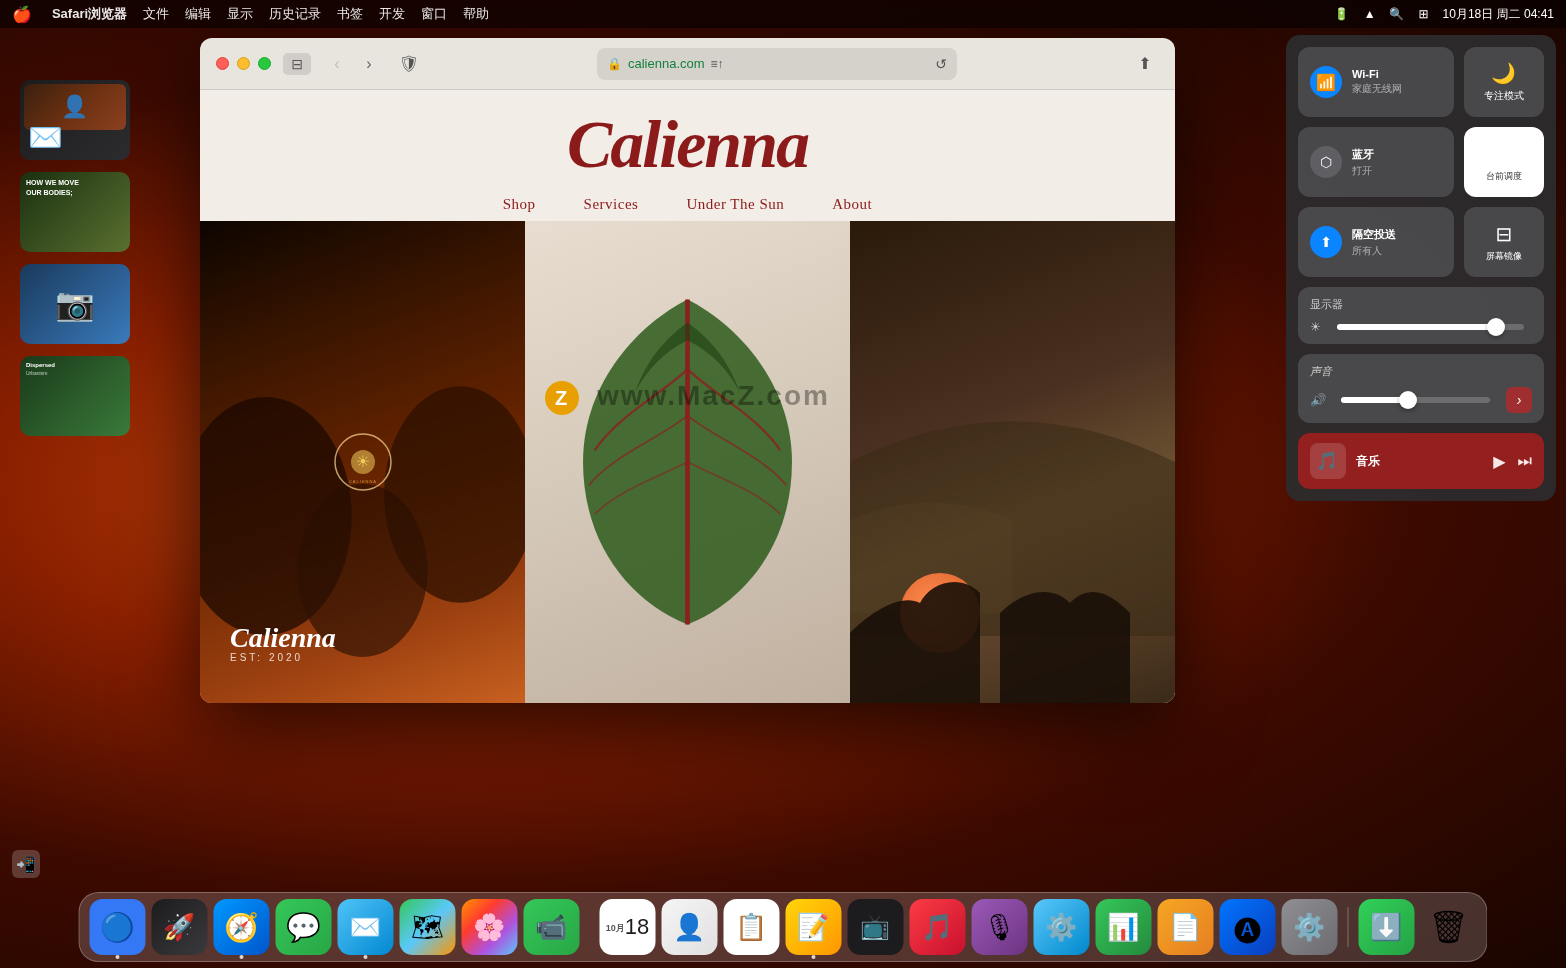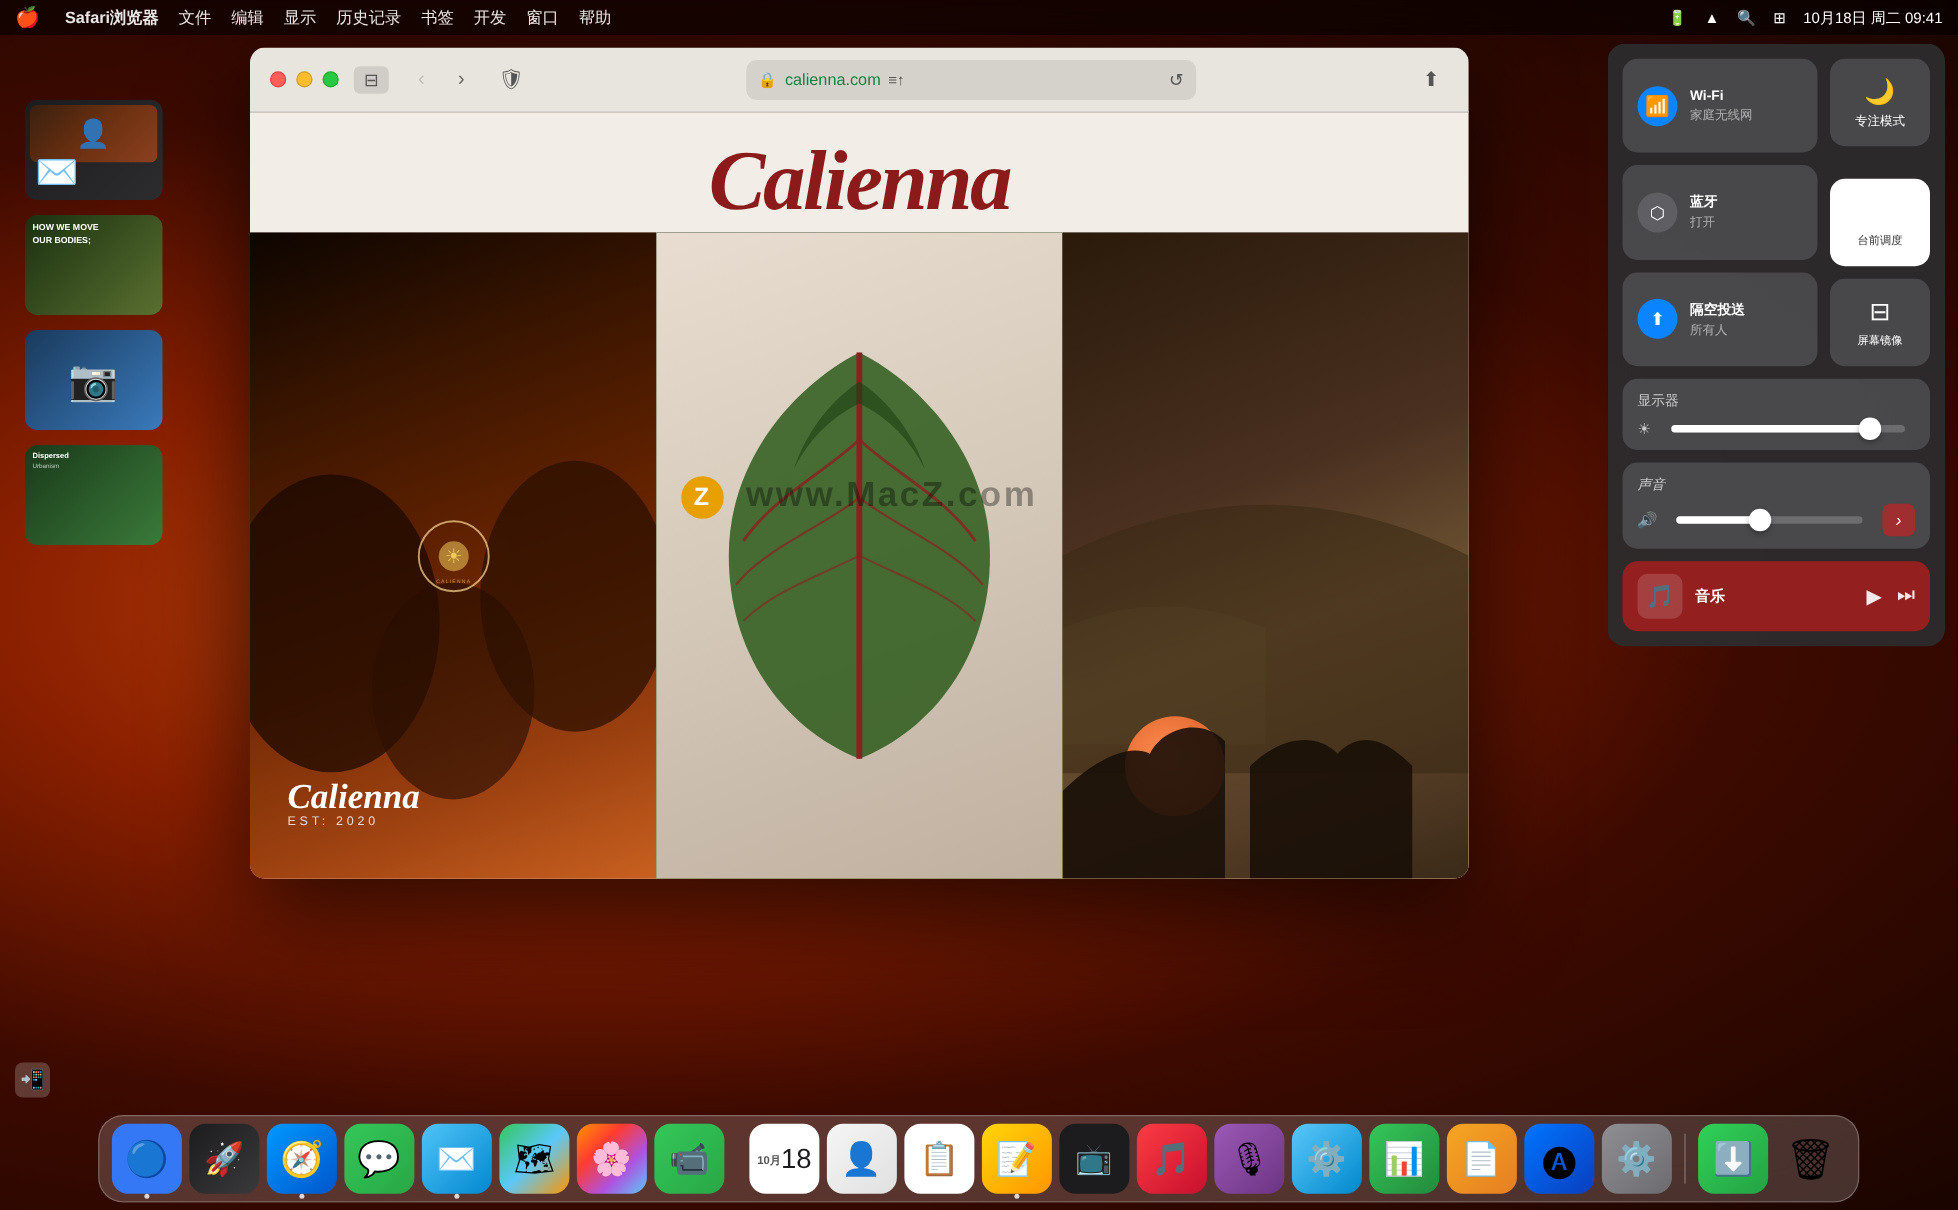--- a/index.html
+++ b/index.html
@@ -565,21 +565,21 @@
       <span class="menubar-item">书签</span>
       <span class="menubar-item">开发</span>
       <span class="menubar-item">窗口</span>
       <span class="menubar-item">帮助</span>
     </div>
     <div class="menubar-right">
       <span>🔋</span>
       <span>▲</span>
       <span>🔍</span>
       <span>⊞</span>
-      <span>10月18日 周二  09:41</span>
+      <span>10月18日 周二  04:41</span>
     </div>
   </div>
 
   <div class="sidebar-apps">
     <div class="sidebar-thumb thumb-mail">
       <div style="position:absolute;top:0;left:0;right:0;bottom:0;background:linear-gradient(135deg,#1c1c1e 0%,#2c2c2e 100%);"></div>
       <div style="position:absolute;top:4px;right:4px;left:4px;bottom:30px;overflow:hidden;border-radius:6px;">
         <div style="width:100%;height:100%;background:linear-gradient(135deg,#3a2010 0%,#6b3010 50%,#8b4020 100%);display:flex;align-items:center;justify-content:center;">
           <span style="font-size:22px;filter:grayscale(0.3);">👤</span>
         </div>
@@ -631,20 +631,26 @@
         </div>
       </div>
       <div class="browser-actions">
         <button class="action-btn">⬆</button>
       </div>
     </div>
 
     <div class="website-content">
       <div style="width:100%;text-align:center;padding-top:20px;">
         <div class="site-logo">Calienna</div>
+        <div class="nav-links">
+          <a class="nav-link">Shop</a>
+          <a class="nav-link">Services</a>
+          <a class="nav-link">Under The Sun</a>
+          <a class="nav-link">About</a>
+        </div>
       </div>
 
       <div class="image-grid">
 
         <div class="grid-img grid-img-1">
           <div style="position:absolute;inset:0;background:linear-gradient(160deg,#0d0500 0%,#3a1500 25%,#6b2500 55%,#9b4010 80%,#c86020 100%);">
           </div>
 
           <svg style="position:absolute;inset:0;width:100%;height:100%;opacity:0.8;" viewBox="0 0 300 300">
             <ellipse cx="60" cy="200" rx="80" ry="110" fill="#1a0800" opacity="0.9"></ellipse>
@@ -735,21 +741,21 @@
           </div>
         </div>
       </div>
       <div class="cc-right-panels">
 
         <div style="background:rgba(80,80,82,0.8);border-radius:12px;padding:10px;display:flex;flex-direction:column;align-items:center;justify-content:center;gap:4px;cursor:pointer;width:80px;height:70px;">
           <span style="font-size:20px;">🌙</span>
           <span style="font-size:10px;color:white;text-align:center;">专注模式</span>
         </div>
 
-        <div style="background:white;border-radius:12px;padding:10px;display:flex;flex-direction:column;align-items:center;justify-content:center;gap:4px;cursor:pointer;width:80px;height:70px;margin-top:16px;">
+        <div style="background:white;border-radius:12px;padding:10px;display:flex;flex-direction:column;align-items:center;justify-content:center;gap:4px;cursor:pointer;width:80px;height:70px;">
           <span style="font-size:20px;">⊞</span>
           <span style="font-size:9px;color:#333;text-align:center;">台前调度</span>
         </div>
 
         <div style="background:rgba(80,80,82,0.8);border-radius:12px;padding:10px;display:flex;flex-direction:column;align-items:center;justify-content:center;gap:4px;cursor:pointer;width:80px;height:70px;">
           <span style="font-size:20px;color:white;">⊟</span>
           <span style="font-size:9px;color:white;text-align:center;">屏幕镜像</span>
         </div>
       </div>
     </div>

